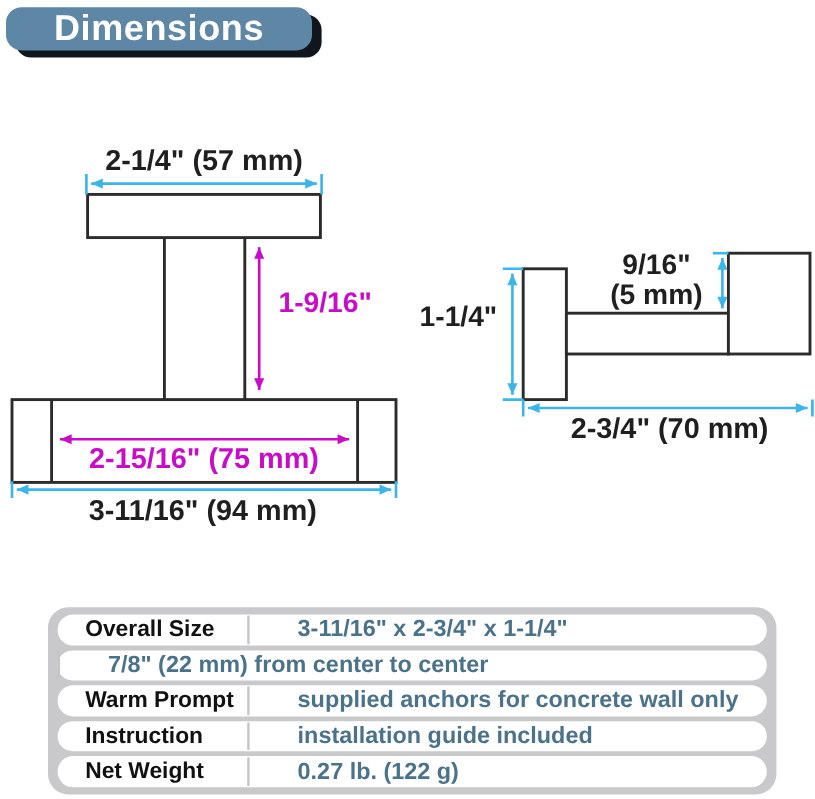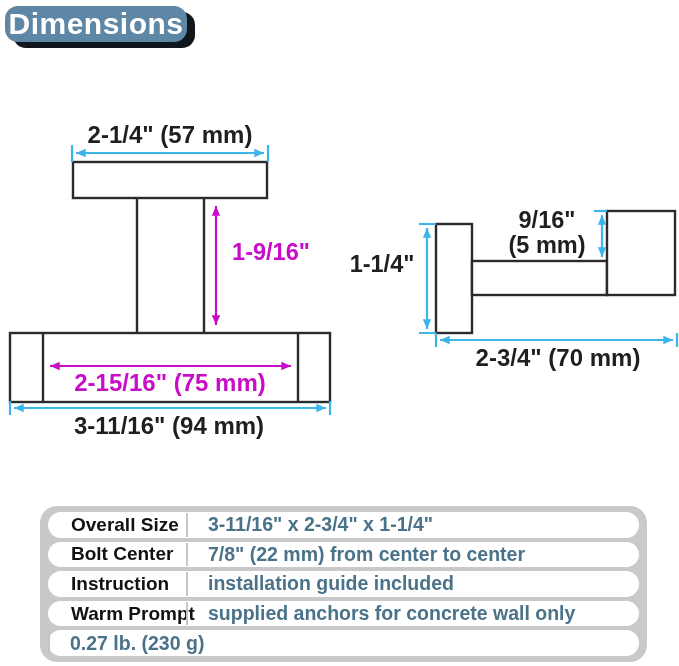--- a/index.html
+++ b/index.html
@@ -2,21 +2,21 @@
 <html style="--badge-bg: #5d87a5; --badge-shadow: #10161c; --badge-text: #ffffff; --dimension-line: #3cb5e8; --highlight: #c70dc7; --drawing-outline: #2b2b2b; --label-text: #1f1f1f; --table-frame: #c9c9cb; --table-row-bg: #ffffff; --table-label: #111111; --table-value: #4a7289;"><head>
 <meta charset="utf-8">
 <style>
   html,body{margin:0;padding:0;background:#fff;}
   .canvas{
     position:relative;width:679px;height:666px;background:#fff;overflow:hidden;
     font-family:"Liberation Sans","DejaVu Sans",sans-serif;
   }
   
   .badge{
-    position:absolute;left:5px;top:6px;width:182px;height:36px;
+    position:absolute;left:5px;top:6px;width:255px;height:36px;
     background:var(--badge-bg);border-radius:13px;
     box-shadow:8px 6px 0 var(--badge-shadow);
     display:flex;align-items:center;justify-content:center;
   }
   .badge span{
     color:var(--badge-text);font-size:30px;font-weight:bold;letter-spacing:.5px;
   }
   
   svg.draw{position:absolute;left:0;top:0;}
   .outline{fill:#ffffff;stroke:var(--drawing-outline);stroke-width:2.4px;}
@@ -33,21 +33,21 @@
   .dlabel.magenta{color:var(--highlight);}
   
   .spec-table{
     position:absolute;left:40px;top:506px;width:607px;height:156px;
     background:var(--table-frame);border-radius:17px;
     padding:6px 8px;box-sizing:border-box;
     display:flex;flex-direction:column;gap:4px;
   }
   .spec-row{
     flex:1;background:var(--table-row-bg);border-radius:13px;
-    display:flex;align-items:center;min-height:0;
+    display:flex;align-items:center;min-height:0;gap:20px;
   }
   .spec-label{
     width:138px;flex:none;padding-left:23px;box-sizing:border-box;
     font-size:19px;font-weight:bold;color:var(--table-label);white-space:nowrap;
   }
   .spec-divider{width:2px;flex:none;align-self:stretch;margin:1px 0;background:#c6c6c8;}
   .spec-value{
     padding-left:20px;font-size:19.5px;font-weight:bold;
     color:var(--table-value);white-space:nowrap;
   }
@@ -125,33 +125,33 @@
 
   <div class="dlabel" style="left:448px;top:344px;width:220px;">2-3/4" (70 mm)</div>
 
   <div class="spec-table">
     <div class="spec-row">
       <div class="spec-label">Overall Size</div>
       <div class="spec-divider"></div>
       <div class="spec-value">3-11/16" x 2-3/4" x 1-1/4"</div>
     </div>
     <div class="spec-row">
-      <div class="spec-label">Bolt Center</div>
       <div class="spec-divider"></div>
       <div class="spec-value">7/8" (22 mm) from center to center</div>
+    </div>
+    <div class="spec-row">
+      <div class="spec-label">Warm Prompt</div>
+      <div class="spec-divider"></div>
+      <div class="spec-value">supplied anchors for concrete wall only</div>
     </div>
     <div class="spec-row">
       <div class="spec-label">Instruction</div>
       <div class="spec-divider"></div>
       <div class="spec-value">installation guide included</div>
     </div>
     <div class="spec-row">
-      <div class="spec-label">Warm Prompt</div>
+      <div class="spec-label">Net Weight</div>
       <div class="spec-divider"></div>
-      <div class="spec-value">supplied anchors for concrete wall only</div>
-    </div>
-    <div class="spec-row">
-      <div class="spec-divider"></div>
-      <div class="spec-value">0.27 lb. (230 g)</div>
+      <div class="spec-value">0.27 lb. (122 g)</div>
     </div>
   </div>
 
 </div>
 
 </body></html>

